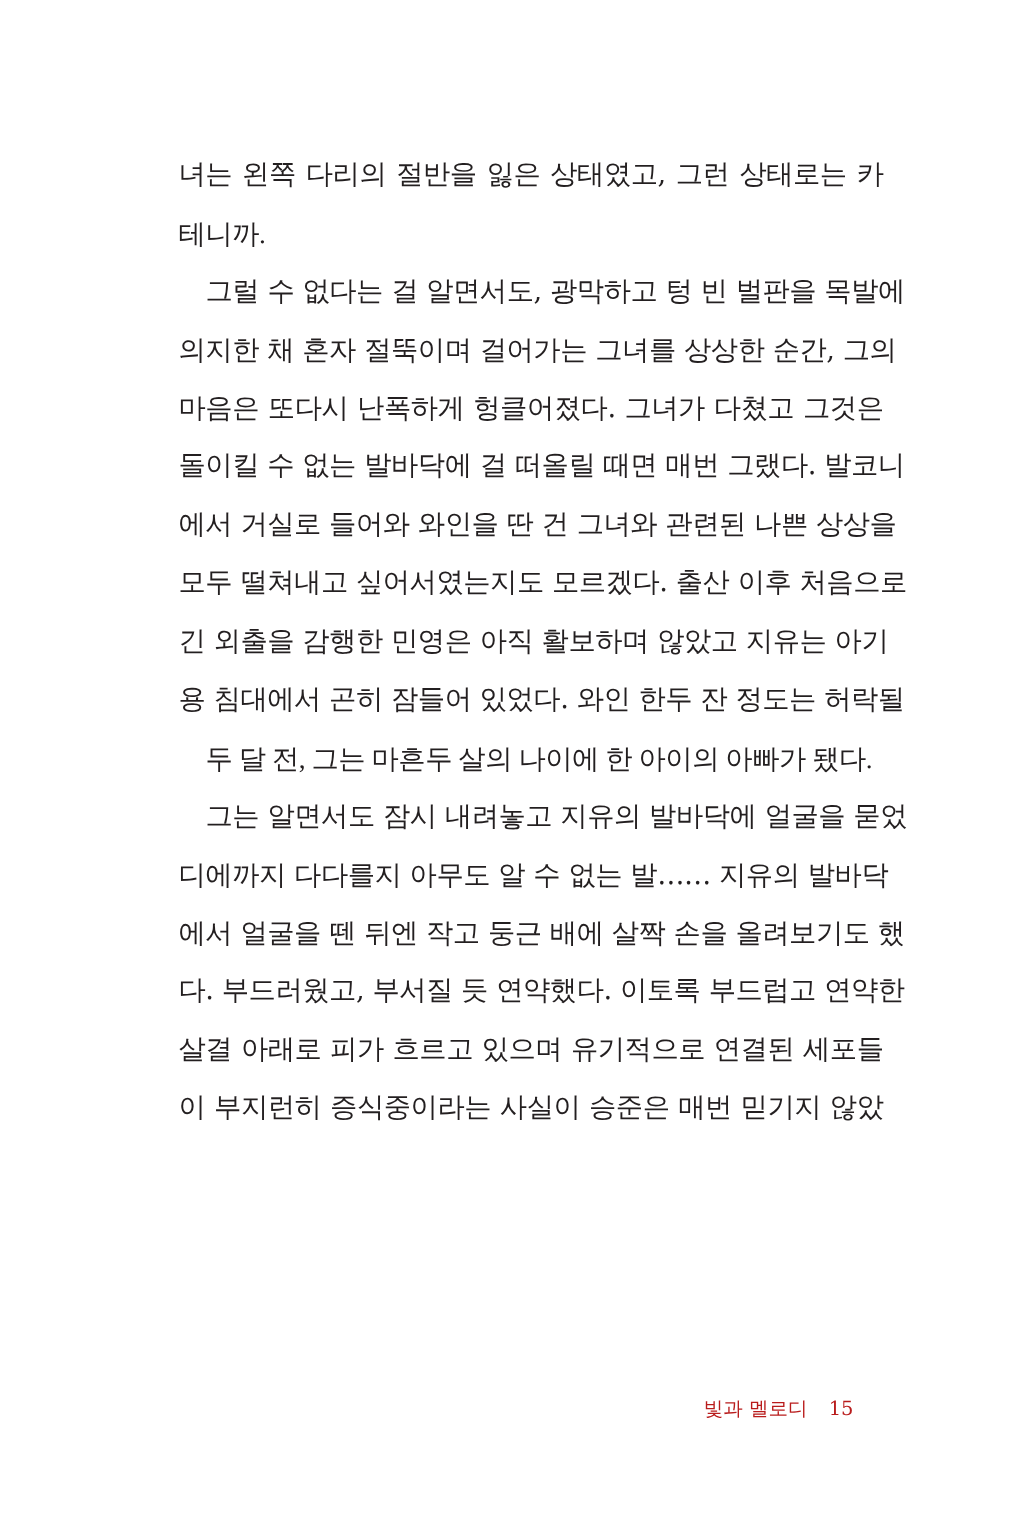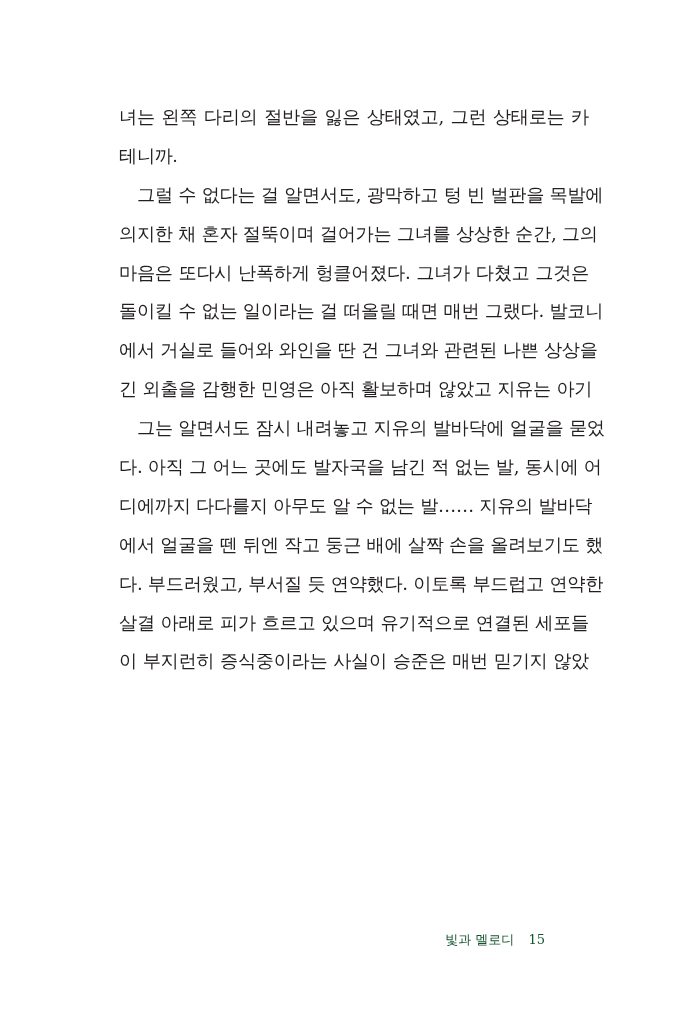--- a/index.html
+++ b/index.html
@@ -14,20 +14,21 @@
       overflow: hidden;
       font-family: "DejaVu Serif", "Liberation Serif", serif;
       color: #231f20;
     }
     .page {
       position: absolute;
       left: 0; top: 0;
       width: 641px;
       height: 1024px;
       background: #ffffff;
+      padding-left: 24px;
     }
     .body-text {
       position: absolute;
       left: 119px;
       top: 98px;
       width: 470px;
     }
     .line {
       display: block;
       height: 38.9px;
@@ -44,42 +45,44 @@
     .line.last {
       text-align-last: left;
       font-family: Liberation Serif, serif;
     }
     .footer {
       position: absolute;
       right: 96px;
       top: 929px;
       font-size: 13px;
       line-height: 22px;
-      color: #14532d;
+      color: #b91c1c;
       white-space: nowrap;
     }
     .footer .title {
       margin-right: 10px;
     }
   </style>
 </head>
 <body>
 
 <div class="page">
   <div class="body-text">
     <span class="line">녀는 왼쪽 다리의 절반을 잃은 상태였고, 그런 상태로는 카</span>
     <span class="line last">테니까.</span>
     <span class="line indent">그럴 수 없다는 걸 알면서도, 광막하고 텅 빈 벌판을 목발에</span>
     <span class="line">의지한 채 혼자 절뚝이며 걸어가는 그녀를 상상한 순간, 그의</span>
     <span class="line">마음은 또다시 난폭하게 헝클어졌다. 그녀가 다쳤고 그것은</span>
-    <span class="line">돌이킬 수 없는 일이라는 걸 떠올릴 때면 매번 그랬다. 발코니</span>
+    <span class="line">돌이킬 수 없는 발바닥에 걸 떠올릴 때면 매번 그랬다. 발코니</span>
     <span class="line">에서 거실로 들어와 와인을 딴 건 그녀와 관련된 나쁜 상상을</span>
+    <span class="line">모두 떨쳐내고 싶어서였는지도 모르겠다. 출산 이후 처음으로</span>
     <span class="line">긴 외출을 감행한 민영은 아직 활보하며 않았고 지유는 아기</span>
+    <span class="line">용 침대에서 곤히 잠들어 있었다. 와인 한두 잔 정도는 허락될</span>
+    <span class="line indent last">두 달 전, 그는 마흔두 살의 나이에 한 아이의 아빠가 됐다.</span>
     <span class="line indent">그는 알면서도 잠시 내려놓고 지유의 발바닥에 얼굴을 묻었</span>
-    <span class="line">다. 아직 그 어느 곳에도 발자국을 남긴 적 없는 발, 동시에 어</span>
     <span class="line">디에까지 다다를지 아무도 알 수 없는 발…… 지유의 발바닥</span>
     <span class="line">에서 얼굴을 뗀 뒤엔 작고 둥근 배에 살짝 손을 올려보기도 했</span>
     <span class="line">다. 부드러웠고, 부서질 듯 연약했다. 이토록 부드럽고 연약한</span>
     <span class="line">살결 아래로 피가 흐르고 있으며 유기적으로 연결된 세포들</span>
     <span class="line">이 부지런히 증식중이라는 사실이 승준은 매번 믿기지 않았</span>
   </div>
 
   <div class="footer">
     <span class="title">빛과 멜로디</span>
     <span class="pagenum">15</span>

